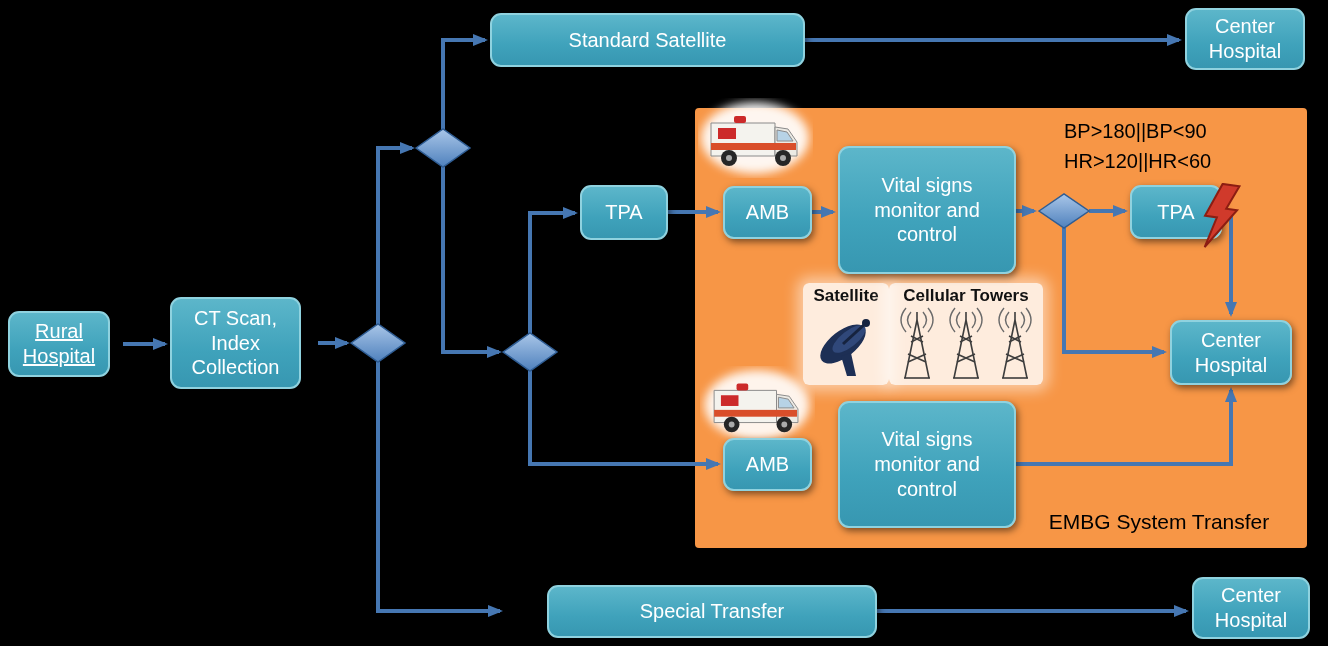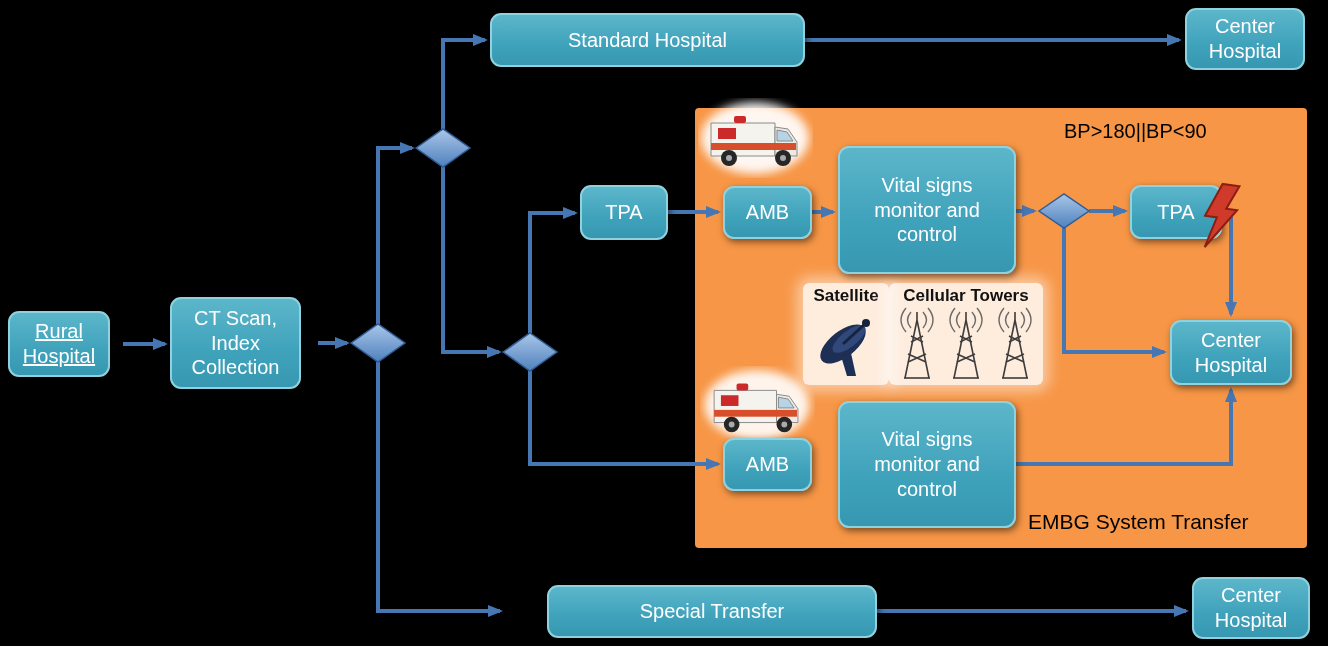--- a/index.html
+++ b/index.html
@@ -10,21 +10,21 @@
         border:2px solid #8fd2df;box-shadow:2px 3px 7px rgba(0,0,0,.5);padding:3px 8px;z-index:4;}
   #panel{position:absolute;left:695px;top:108px;width:612px;height:440px;background:#F79646;border-radius:4px;z-index:1;
          box-shadow:3px 4px 8px rgba(0,0,0,.5);}
   .icon-box{position:absolute;z-index:2;}
   .photo{background:rgba(255,255,255,.82);border-radius:6px;box-shadow:0 0 14px 6px rgba(255,255,255,.5);}
   .photo-label{color:#111;font-weight:bold;font-size:17px;text-align:center;padding-top:3px;white-space:nowrap;}
   #connectors{position:absolute;left:0;top:0;z-index:3;}
   .blacktext{position:absolute;color:#000;z-index:4;}
   #conditions{left:1064px;top:116px;width:214px;font-size:20px;text-align:left;line-height:30px;}
   #conditions span{display:block;}
-  #panel-title{left:1028px;top:510px;width:262px;font-size:21px;text-align:left;}
+  #panel-title{left:1028px;top:510px;width:262px;font-size:21px;text-align:center;}
   #lightning{z-index:5;}
 </style>
 </head>
 <body>
 
 <div id="canvas">
 
   <div id="panel"></div>
 
   <div class="icon-box" style="left:698px;top:98px;width:115px;height:80px;">
@@ -164,37 +164,38 @@
     <g fill="url(#dg)" stroke="#2f5d94" stroke-width="1.5">
       <polygon points="351,343 378,324 405,343 378,362"></polygon>
       <polygon points="416,148 443,129 470,148 443,167"></polygon>
       <polygon points="503,352 530,333 557,352 530,371"></polygon>
       <polygon points="1039,211 1064,194 1089,211 1064,228"></polygon>
     </g>
   </svg>
 
   <div class="node" style="left:8px;top:311px;width:102px;height:66px;text-decoration:underline;">Rural Hospital</div>
   <div class="node" style="left:170px;top:297px;width:131px;height:92px;">CT Scan, Index Collection</div>
-  <div class="node" style="left:490px;top:13px;width:315px;height:54px;">Standard Hospital</div>
+  <div class="node" style="left:490px;top:13px;width:315px;height:54px;">Standard Satellite</div>
   <div class="node" style="left:1185px;top:8px;width:120px;height:62px;">Center Hospital</div>
   <div class="node" style="left:580px;top:185px;width:88px;height:55px;">TPA</div>
   <div class="node" style="left:723px;top:186px;width:89px;height:53px;">AMB</div>
   <div class="node" style="left:838px;top:146px;width:178px;height:128px;">Vital signs monitor and control</div>
   <div class="node" style="left:1130px;top:185px;width:92px;height:54px;">TPA</div>
   <div class="node" style="left:1170px;top:320px;width:122px;height:65px;">Center Hospital</div>
   <div class="node" style="left:723px;top:438px;width:89px;height:53px;">AMB</div>
   <div class="node" style="left:838px;top:401px;width:178px;height:127px;">Vital signs monitor and control</div>
   <div class="node" style="left:505px;top:585px;width:330px;height:53px;margin-left:42px;">Special Transfer</div>
   <div class="node" style="left:1192px;top:577px;width:118px;height:62px;">Center Hospital</div>
 
   <div class="icon-box" id="lightning" style="left:1200px;top:183px;width:42px;height:68px;">
     <svg viewBox="0 0 42 68" width="42" height="68">
       <polygon points="18,1 35,1 25,25 36,25 9,66 17,35 5,35" fill="#d03a2b" stroke="#8c1d12" stroke-width="2" transform="rotate(8 21 34)"></polygon>
     </svg>
   </div>
 
   <div class="blacktext" id="conditions">
     <span>BP&gt;180||BP&lt;90</span>
+    <span>HR&gt;120||HR&lt;60</span>
   </div>
 
   <div class="blacktext" id="panel-title">EMBG System Transfer</div>
 
 </div>
 
 </body></html>

